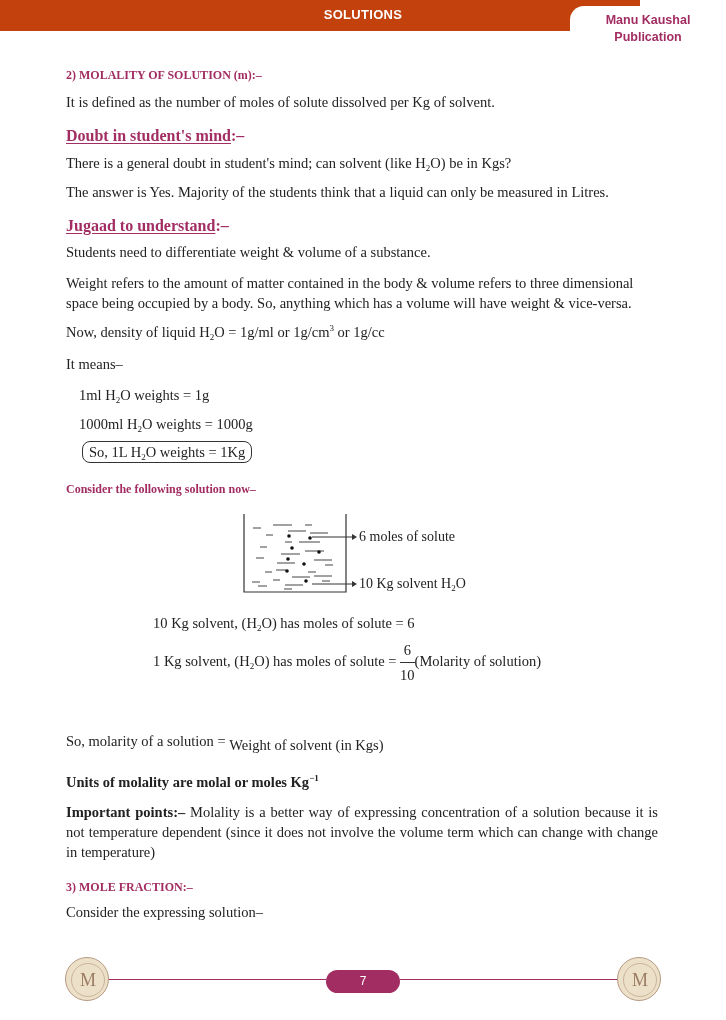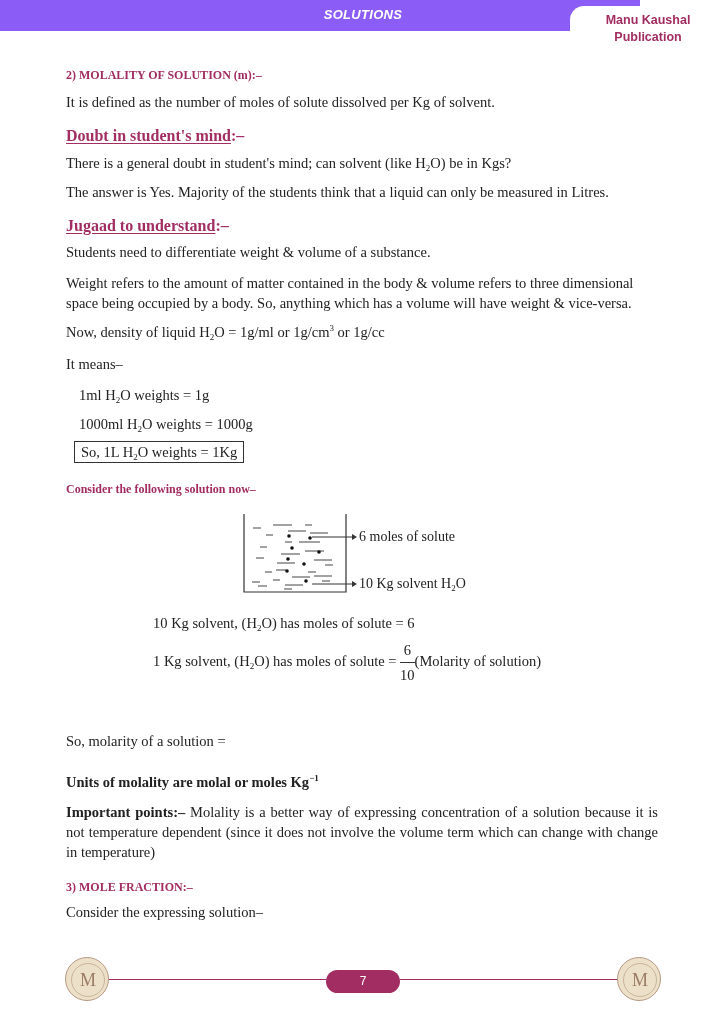--- a/index.html
+++ b/index.html
@@ -1,18 +1,18 @@
 <!DOCTYPE html>
 <html><head>
 <meta charset="utf-8">
 <style>
   html, body { margin: 0; padding: 0; }
   body { width: 726px; height: 1020px; background: #ffffff; position: relative; overflow: hidden;
          font-family: "DejaVu Serif", "Liberation Serif", serif; color: #222; }
-  .topbar { position: absolute; left: 0; top: 0; width: 640px; height: 31px; background: #8b5cf6; font-style: italic; }
+  .topbar { position: absolute; left: 0; top: 0; width: 640px; height: 31px; background: #c2410c; }
   .topbar-title { position: absolute; left: 0; width: 726px; top: 7px; text-align: center; color: #fff;
                   font-family: "Liberation Sans", sans-serif; font-weight: bold; font-size: 13px; letter-spacing: 0.3px; }
   .pubtab { position: absolute; left: 570px; top: 6px; width: 156px; height: 46px; background: #fff;
             border-top-left-radius: 14px; }
   .pubtab-text { position: absolute; left: 0; width: 156px; top: 6px; text-align: center; color: #a22d62;
                  font-family: "Liberation Sans", sans-serif; font-weight: bold; font-size: 12.5px; line-height: 17px; }
   .t { position: absolute; left: 66px; font-family: "Liberation Serif", serif; font-size: 14.5px; line-height: 20px; white-space: nowrap; }
   .h-sec { color: #a22d62; font-weight: bold; font-size: 12px; }
   .h-sub { color: #a22d62; font-weight: bold; font-size: 16px; text-align: right; }
   .h-sub u { text-decoration: underline; text-underline-offset: 2px; }
@@ -55,21 +55,21 @@
 <div class="t" style="top:182px;">The answer is Yes. Majority of the students think that a liquid can only be measured in Litres.</div>
 
 <div class="t h-sub" style="top:216px;"><u>Jugaad to understand</u><span>:–</span></div>
 <div class="t" style="top:242px;">Students need to differentiate weight &amp; volume of a substance.</div>
 <div class="t para" style="top:273px;">Weight refers to the amount of matter contained in the body &amp; volume refers to three dimensional space being occupied by a body. So, anything which has a volume will have weight &amp; vice-versa.</div>
 <div class="t" style="top:322px;"><span>Now, density of liquid H</span><sub>2</sub><span>O  =  1g/ml or 1g/cm</span><sup>3</sup><span> or 1g/cc</span></div>
 
 <div class="t" style="top:354px;">It means–</div>
 <div class="t" style="top:385px; left:79px;"><span>1ml H</span><sub>2</sub><span>O weights  =  1g</span></div>
 <div class="t" style="top:414px; left:79px;"><span>1000ml H</span><sub>2</sub><span>O weights  =  1000g</span></div>
-<div class="t boxed" style="top:441px; left:74px;"><span>So, 1L H</span><sub>2</sub><span>O weights = 1Kg</span></div>
+<div class="t boxed" style="top:441px; left:82px;border-radius:8px;"><span>So, 1L H</span><sub>2</sub><span>O weights = 1Kg</span></div>
 
 <div class="t h-cons" style="top:479px;">Consider the following solution now–</div>
 
 <svg style="position:absolute; left:240px; top:512px;" width="110" height="82">
   <polyline points="4,2 4,80 106,80 106,2" fill="none" stroke="#333" stroke-width="1.2"></polyline>
   <g stroke="#444" stroke-width="1">
     <line x1="13" y1="16" x2="21" y2="16"></line>
       <line x1="33" y1="13" x2="52" y2="13"></line>
       <line x1="65" y1="13" x2="72" y2="13"></line>
     <line x1="26" y1="23" x2="33" y2="23"></line>
@@ -112,21 +112,21 @@
   <polygon points="42,4 47,7 42,10" fill="#333"></polygon>
   <line x1="2" y1="54" x2="42" y2="54" stroke="#333" stroke-width="1"></line>
   <polygon points="42,51 47,54 42,57" fill="#333"></polygon>
 </svg>
 <div class="t" style="top:527px; left:359px; font-size:14px;">6 moles of solute</div>
 <div class="t" style="top:574px; left:359px; font-size:14px;"><span>10 Kg solvent H</span><sub>2</sub><span>O</span></div>
 
 <div class="t" style="top:613px; left:153px;"><span>10 Kg solvent, (H</span><sub>2</sub><span>O) has moles of solute  =  6</span></div>
 <div class="t" style="top:636px; left:153px; line-height:50px;"><span>1 Kg solvent, (H</span><sub>2</sub><span>O) has moles of solute  = </span><span class="frac" style="line-height:18px;"><span class="num">6</span><span class="den">10</span></span><span>(Molarity of solution)</span></div>
 
-<div class="t" style="top:700px; line-height:50px;margin-top:16px;"><span>So, molarity of a solution  = </span><span class="frac" style="line-height:18px;"></span></div>
+<div class="t" style="top:700px; line-height:50px;margin-top:16px;"><span>So, molarity of a solution  = </span><span class="frac" style="line-height:18px;"><span class="den" style="padding-top:5px;">Weight of solvent (in Kgs)</span></span></div>
 
 <div class="t" style="top:772px; font-weight:bold;"><span>Units of molality are molal or moles Kg</span><sup>−1</sup></div>
 
 <div class="t para" style="top:802px; width:592px; text-align:justify;"><b>Important points:–</b><span> Molality is a better way of expressing concentration of a solution because it is not temperature dependent (since it does not involve the volume term which can change with change in temperature)</span></div>
 
 <div class="t h-sec" style="top:877px;">3) MOLE FRACTION:–</div>
 <div class="t" style="top:902px;">Consider the expressing solution–</div>
 
 <div class="footer-line" style="left:106px; width:220px;"></div>
 <div class="footer-line" style="left:400px; width:220px;"></div>

